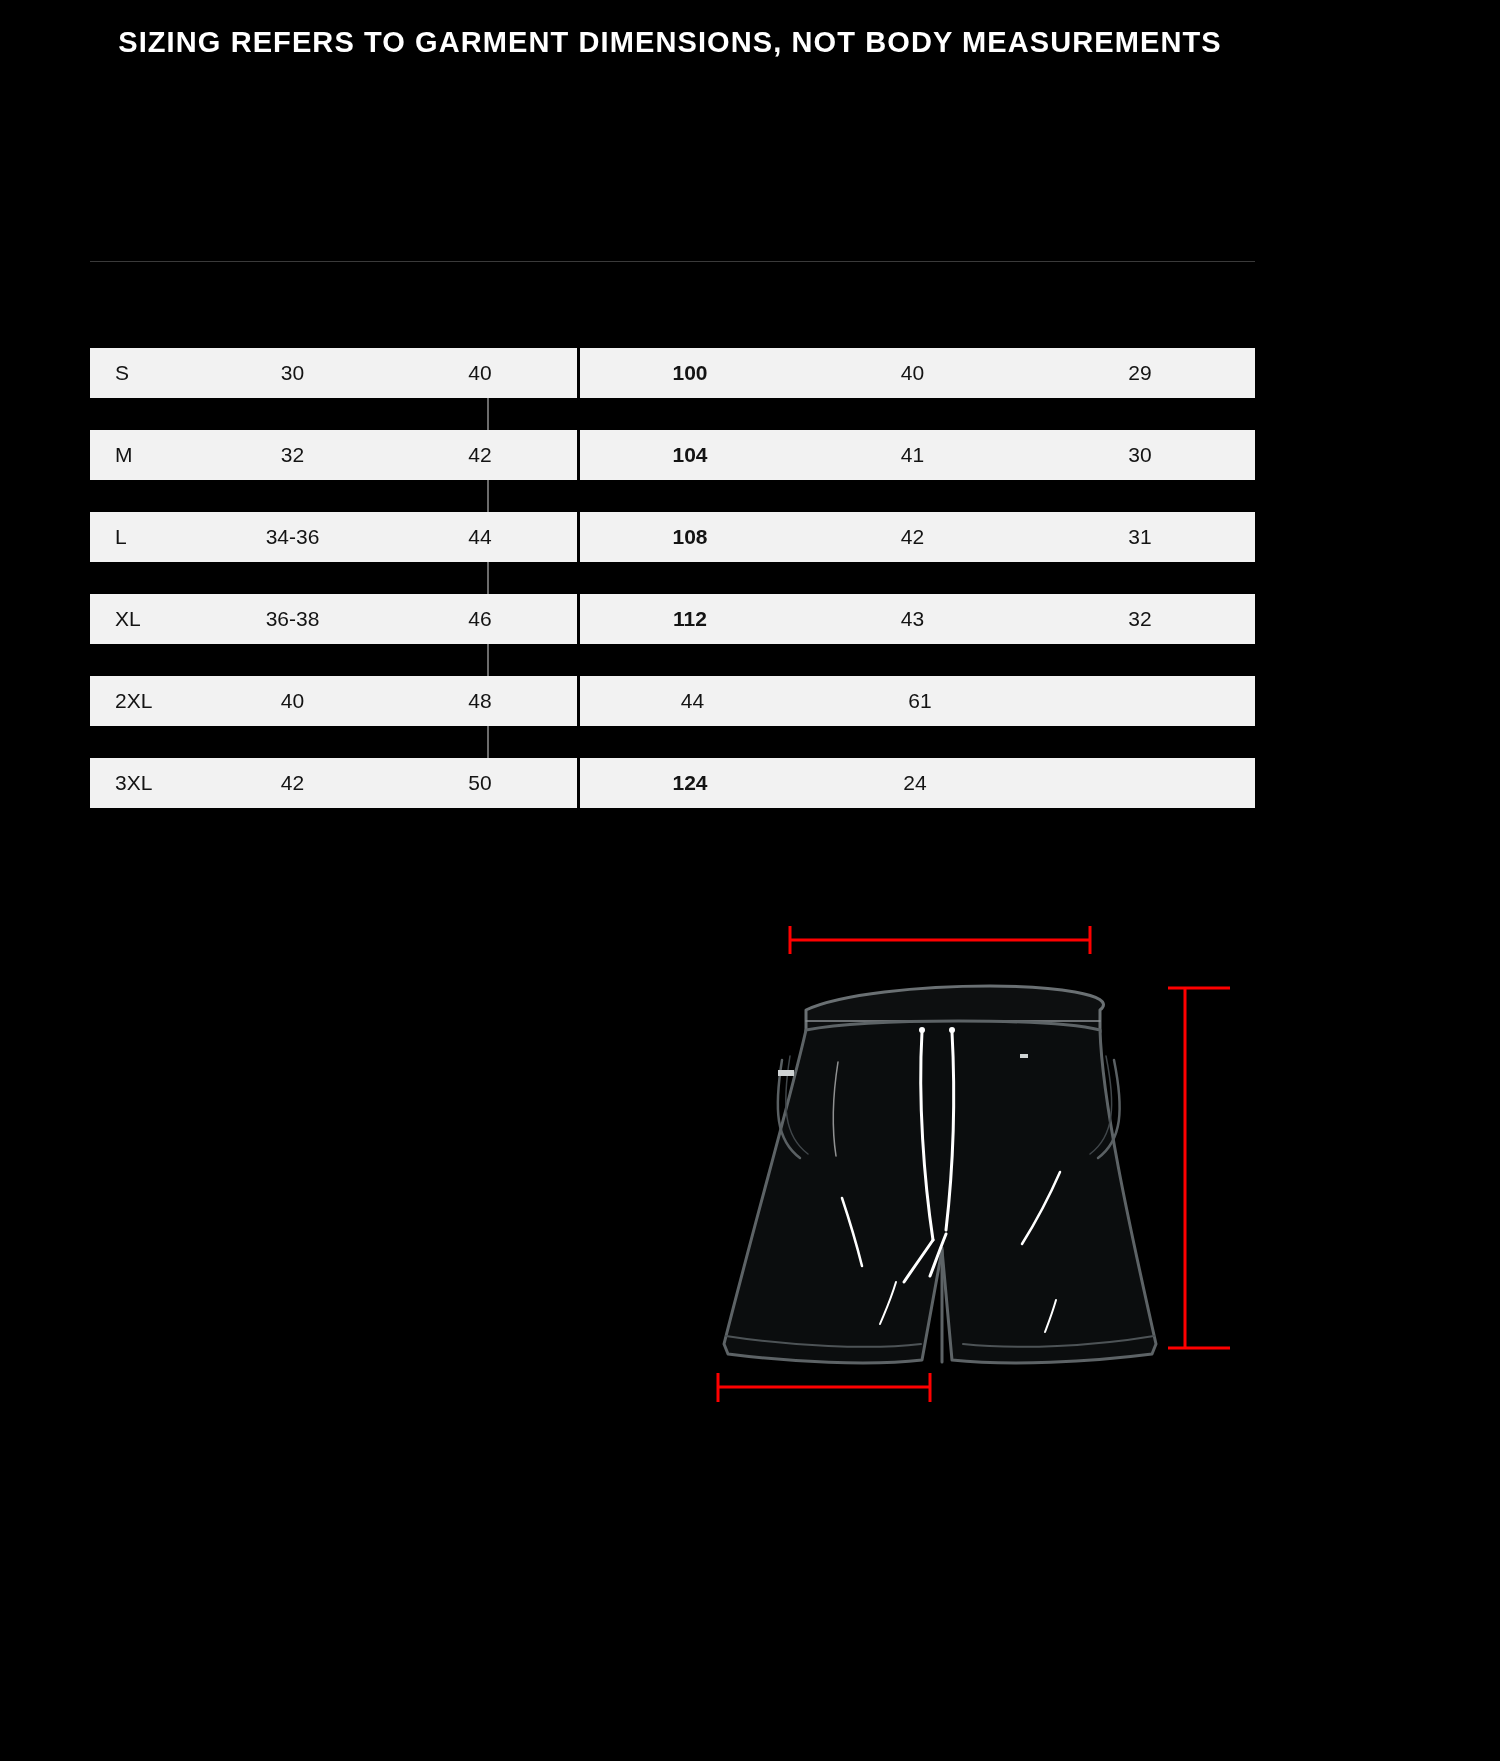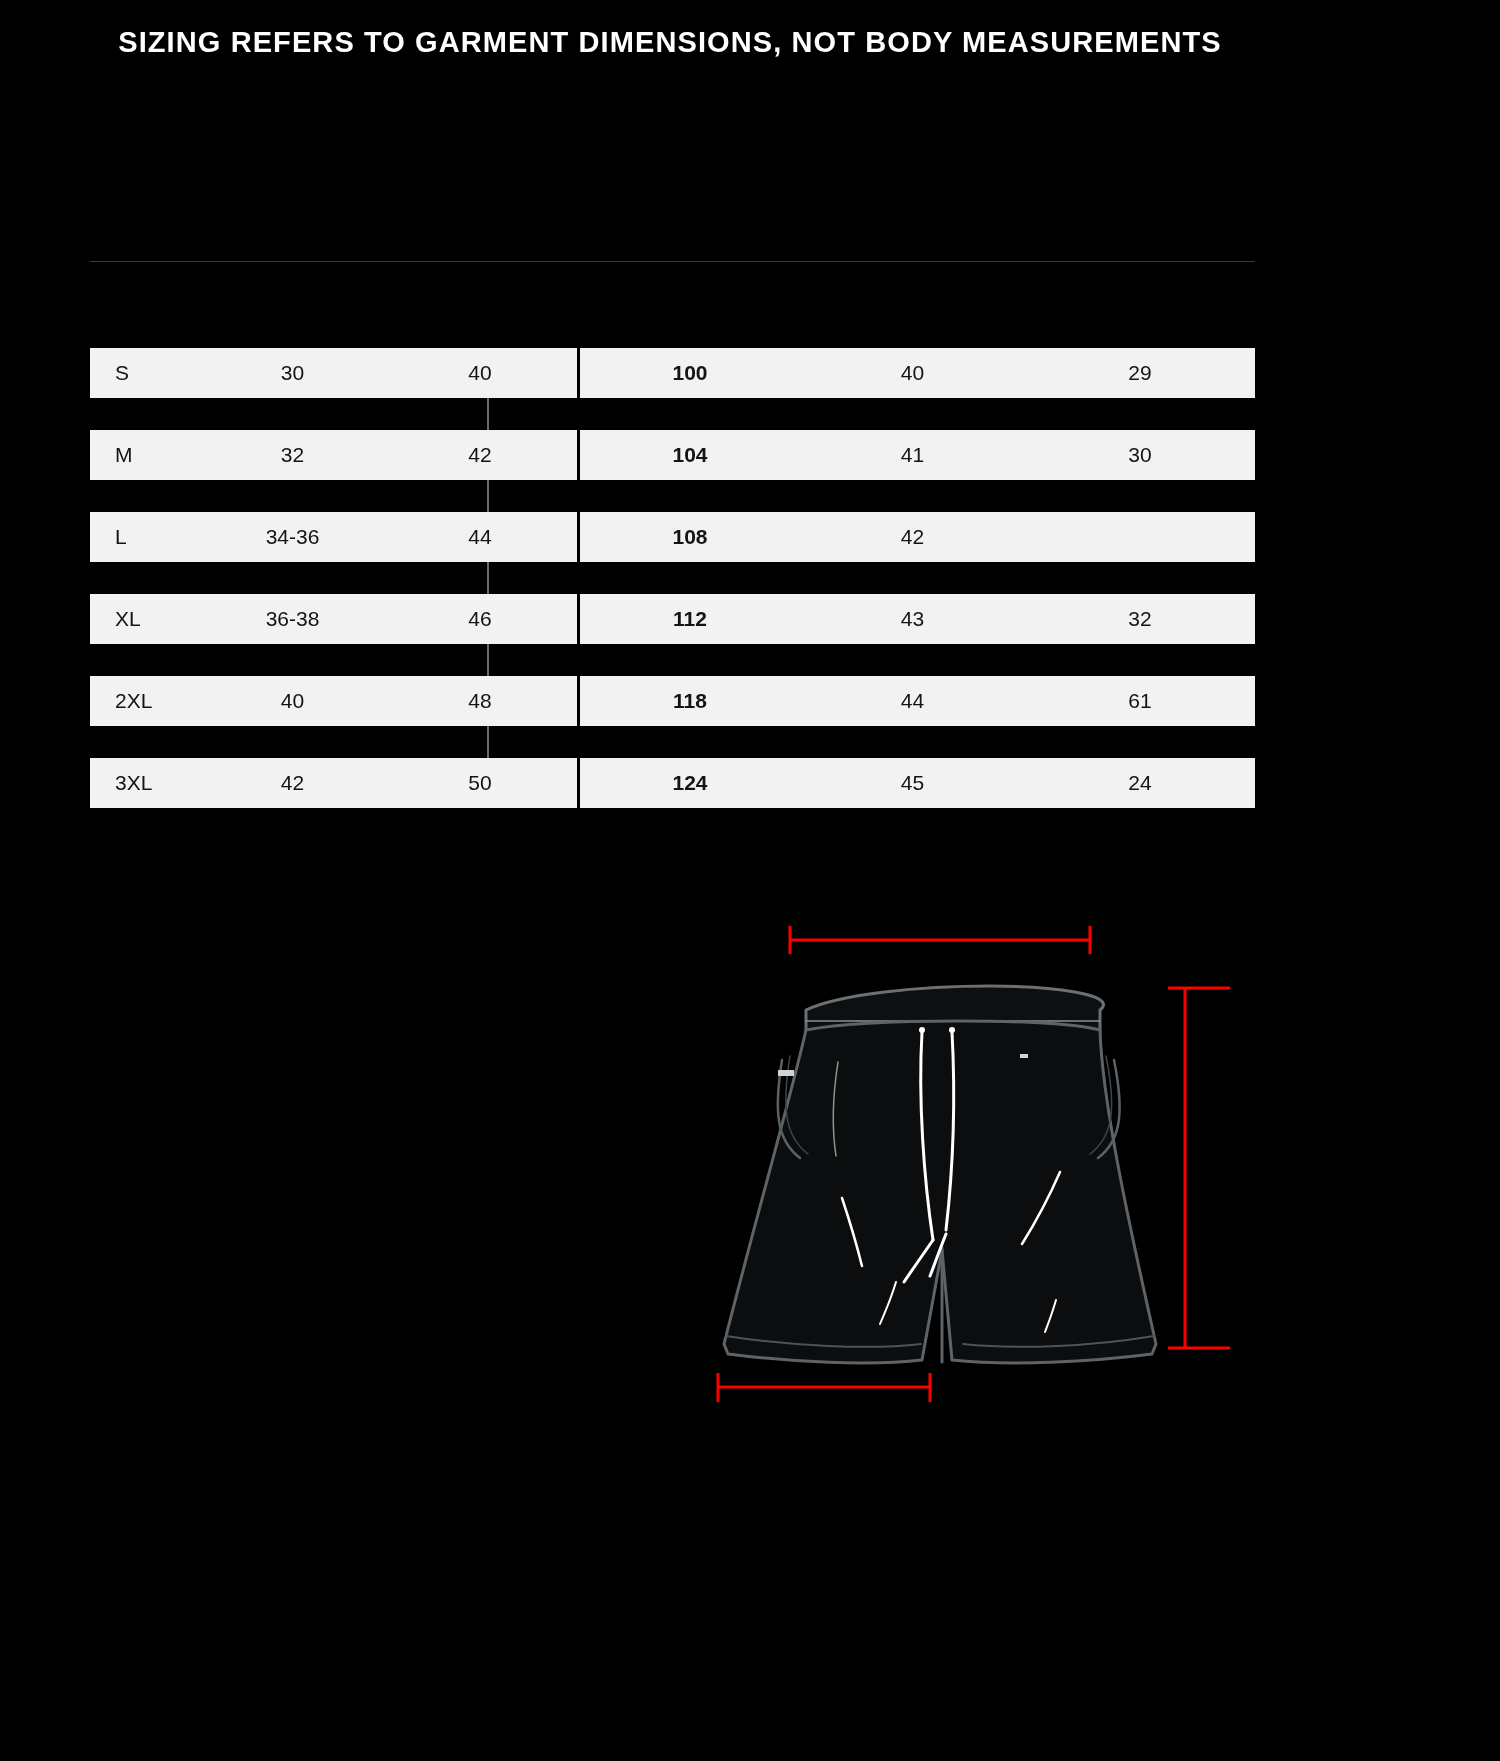--- a/index.html
+++ b/index.html
@@ -143,20 +143,21 @@
 
   <div class="size-row">
     <div class="row-left">
       <div class="cell cell-size">L</div>
       <div class="cell cell-waist">34-36</div>
       <div class="cell cell-hip">44</div>
     </div>
     <div class="row-right">
       <div class="cell cell-cm">108</div>
       <div class="cell cell-length">42</div>
+      <div class="cell cell-inseam">31</div>
     </div>
   </div>
 
   <div class="size-row">
     <div class="row-left">
       <div class="cell cell-size">XL</div>
       <div class="cell cell-waist">36-38</div>
       <div class="cell cell-hip">46</div>
     </div>
     <div class="row-right">
@@ -166,35 +167,33 @@
     </div>
   </div>
 
   <div class="size-row">
     <div class="row-left">
       <div class="cell cell-size">2XL</div>
       <div class="cell cell-waist">40</div>
       <div class="cell cell-hip">48</div>
     </div>
     <div class="row-right">
-      <div class="cell cell-cm">118</div>
       <div class="cell cell-length">44</div>
       <div class="cell cell-inseam">61</div>
     </div>
   </div>
 
   <div class="size-row">
     <div class="row-left">
       <div class="cell cell-size">3XL</div>
       <div class="cell cell-waist">42</div>
       <div class="cell cell-hip">50</div>
     </div>
     <div class="row-right">
       <div class="cell cell-cm">124</div>
-      <div class="cell cell-length">45</div>
       <div class="cell cell-inseam">24</div>
     </div>
   </div>
 
 </div>
 
 <div class="diagram">
   <svg width="560" height="530" viewBox="0 0 560 530" xmlns="http://www.w3.org/2000/svg">
 
     <g stroke="#ff0000" stroke-width="3" fill="none">

